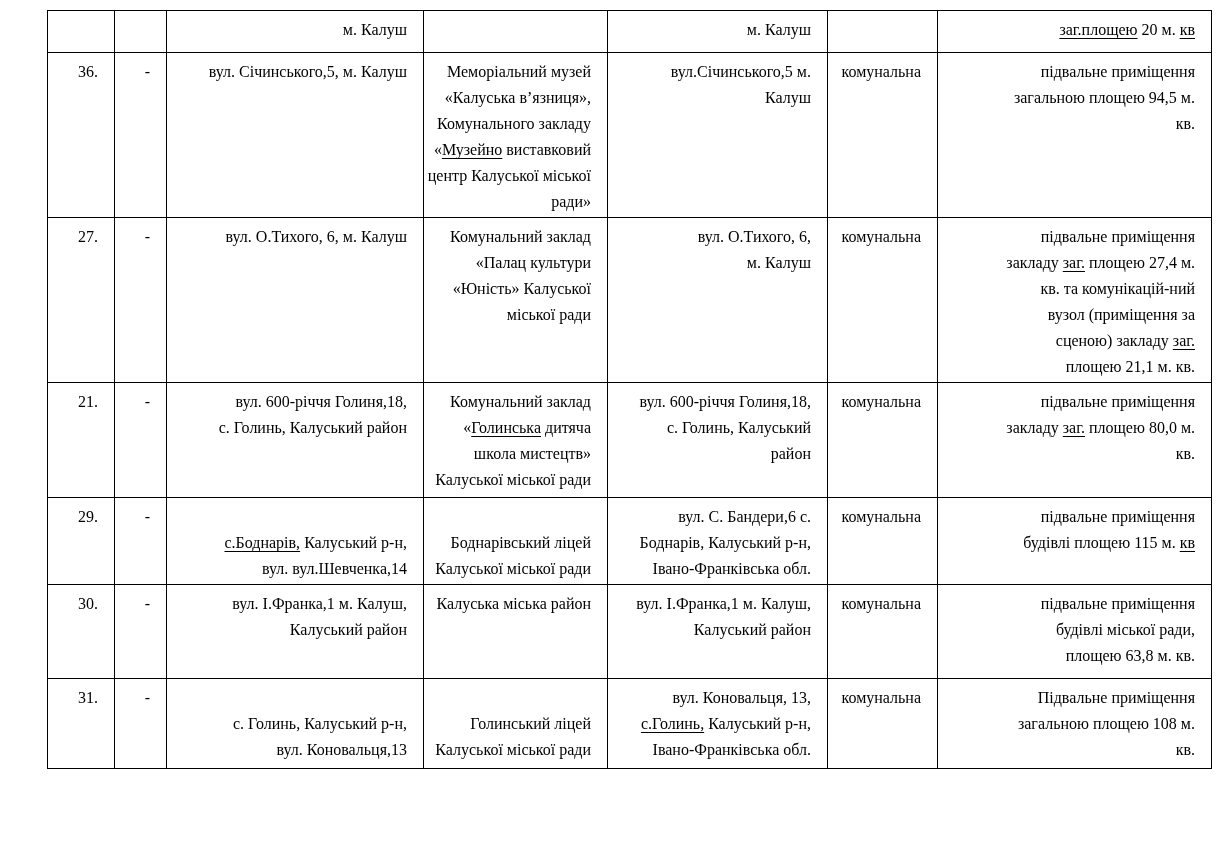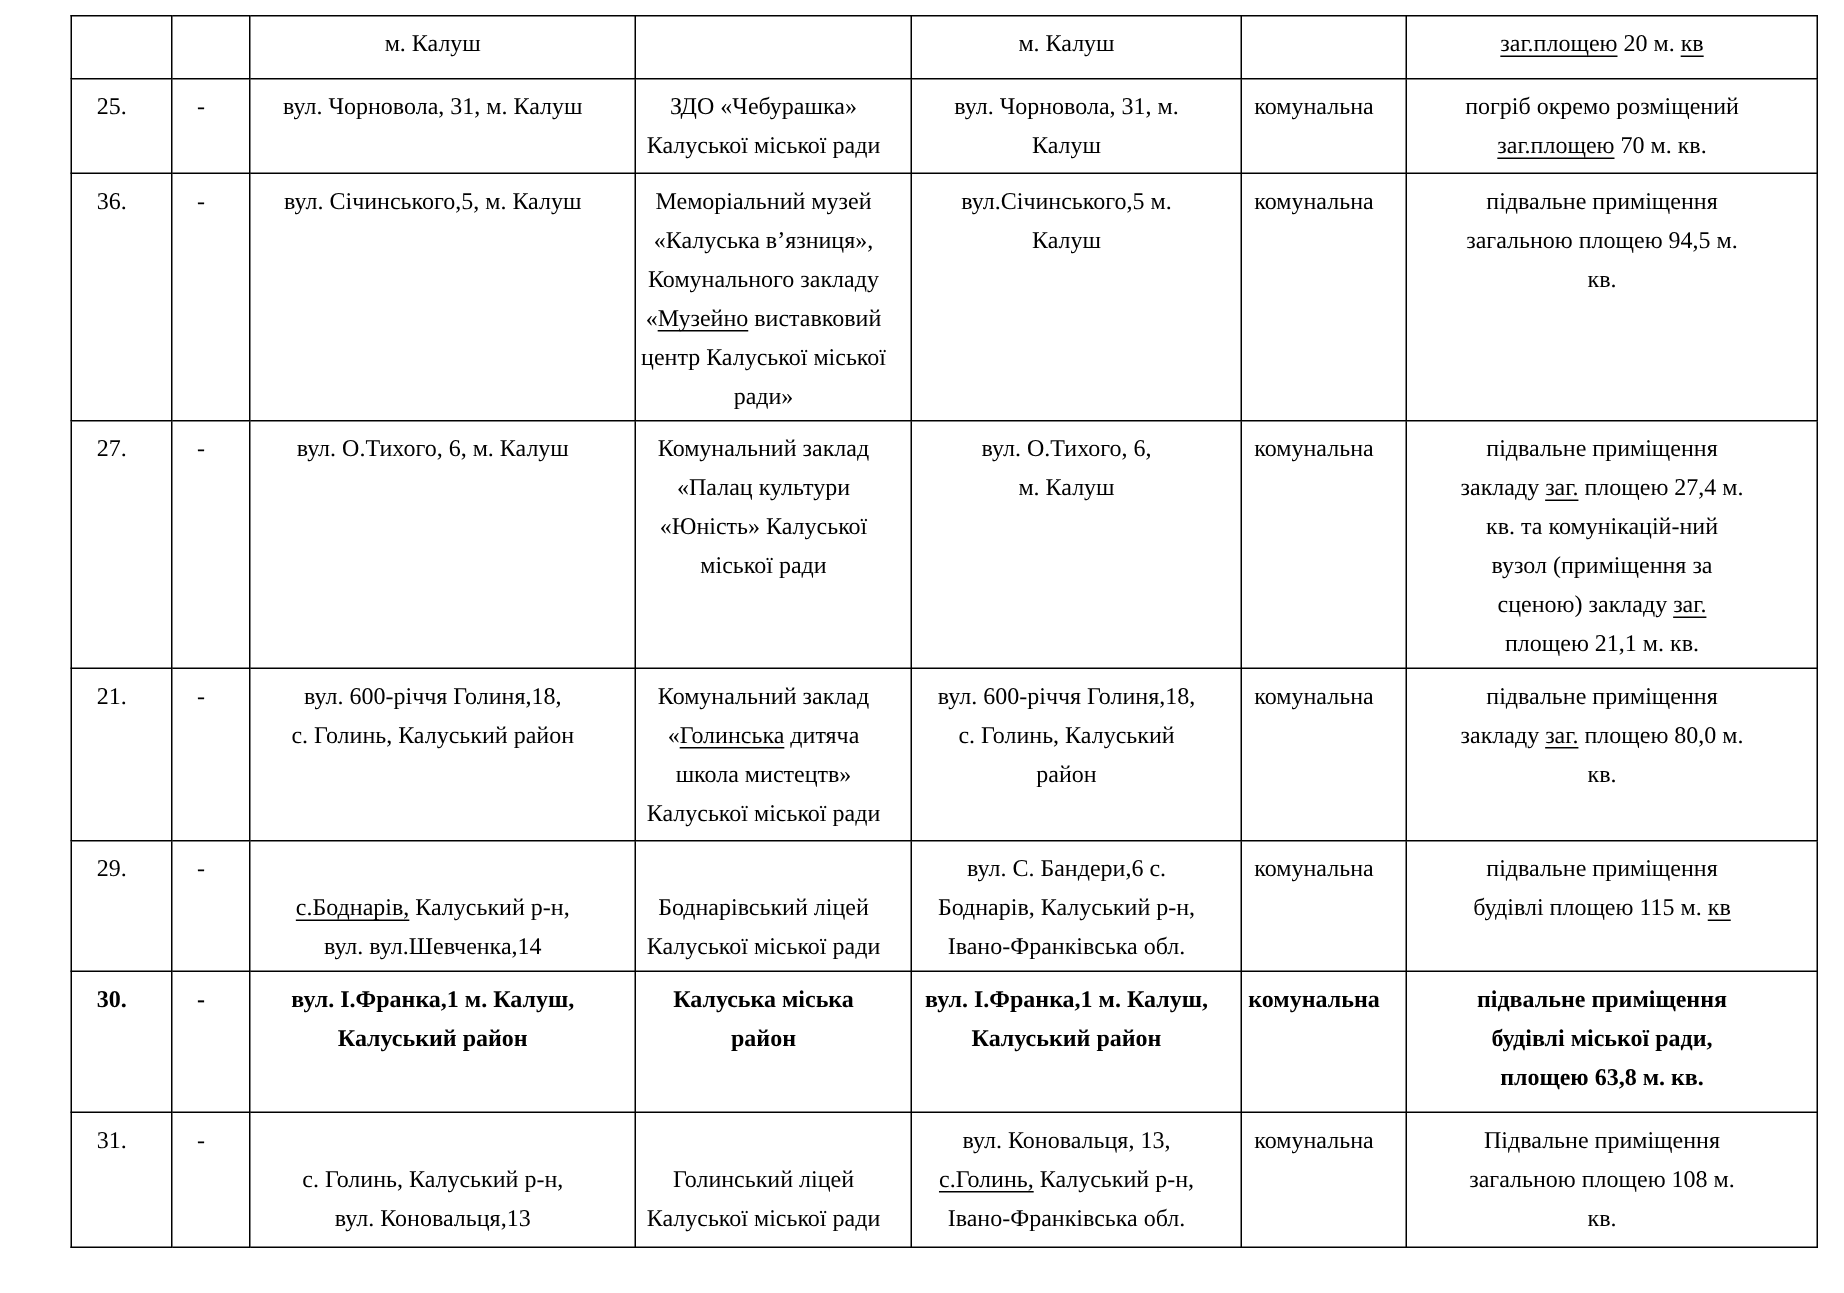--- a/index.html
+++ b/index.html
@@ -11,21 +11,21 @@
   .page{position:relative;width:1229px;height:862px;overflow:hidden;}
   table.doc-table{
     border-collapse:collapse;
     table-layout:fixed;
     width:1164px;
     margin:10px 0 0 47px;
   }
   table.doc-table td{
     border:1px solid #000;
     vertical-align:top;
-    text-align:center;
+    text-align:right;
     font-size:16px;
     line-height:26px;
     padding:6px 16px 2px 3px;
     white-space:pre-line;
     overflow:hidden;
   }
   td.col-num{text-align:left;padding-left:6px;}
   .misspell{
     text-decoration-line:underline;
     text-decoration-style:wavy;
@@ -51,32 +51,20 @@
     </colgroup>
     <tbody id="table-body">
         <tr style="height: 42px;">
           <td class="col-num"></td>
           <td class="col-dash"></td>
           <td class="col-addr">м. Калуш</td>
           <td class="col-inst"></td>
           <td class="col-addr2">м. Калуш</td>
           <td class="col-own"></td>
           <td class="col-desc"><span class="misspell">заг.площею</span> 20 м. <span class="misspell">кв</span></td>
-        </tr>
-        <tr style="height: 63px;">
-          <td class="col-num">25.</td>
-          <td class="col-dash">-</td>
-          <td class="col-addr">вул. Чорновола, 31, м. Калуш</td>
-          <td class="col-inst">ЗДО «Чебурашка»
-Калуської міської ради</td>
-          <td class="col-addr2">вул. Чорновола, 31, м.
-Калуш</td>
-          <td class="col-own">комунальна</td>
-          <td class="col-desc">погріб окремо розміщений
-<span class="misspell">заг.площею</span> 70 м. кв.</td>
         </tr>
         <tr style="height: 161px;">
           <td class="col-num">36.</td>
           <td class="col-dash">-</td>
           <td class="col-addr">вул. Січинського,5, м. Калуш</td>
           <td class="col-inst">Меморіальний музей
 «Калуська в’язниця»,
 Комунального закладу
 «<span class="misspell">Музейно</span> виставковий
 центр Калуської міської
@@ -132,21 +120,21 @@
           <td class="col-inst">
 Боднарівський ліцей
 Калуської міської ради</td>
           <td class="col-addr2">вул. С. Бандери,6 с.
 Боднарів, Калуський р-н,
 Івано-Франківська обл.</td>
           <td class="col-own">комунальна</td>
           <td class="col-desc">підвальне приміщення
 будівлі площею 115 м. <span class="misspell">кв</span></td>
         </tr>
-        <tr style="height: 94px; font-weight: bold;">
+        <tr style="height: 94px;">
           <td class="col-num">30.</td>
           <td class="col-dash">-</td>
           <td class="col-addr">вул. І.Франка,1 м. Калуш,
 Калуський район</td>
           <td class="col-inst">Калуська міська район</td>
           <td class="col-addr2">вул. І.Франка,1 м. Калуш,
 Калуський район</td>
           <td class="col-own">комунальна</td>
           <td class="col-desc">підвальне приміщення
 будівлі міської ради,

